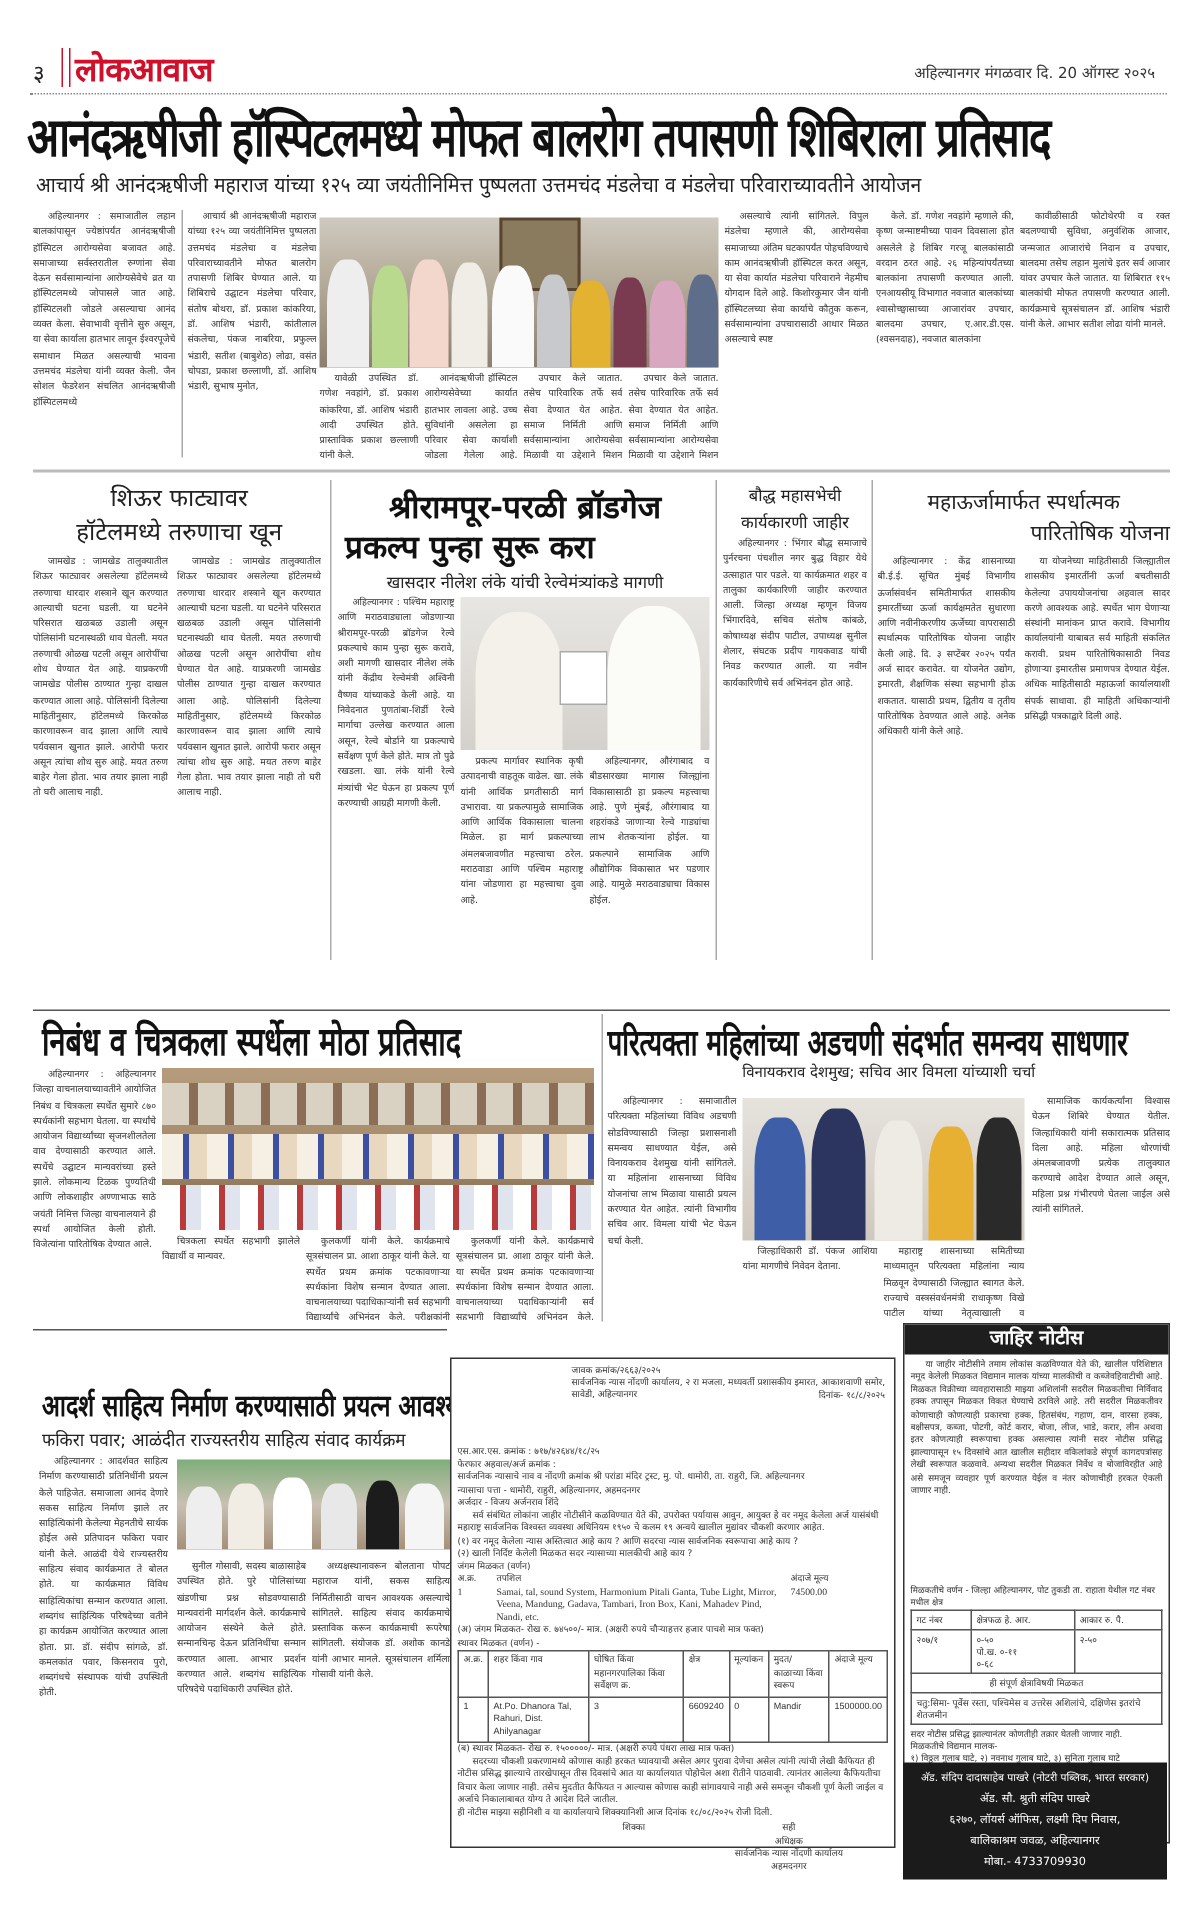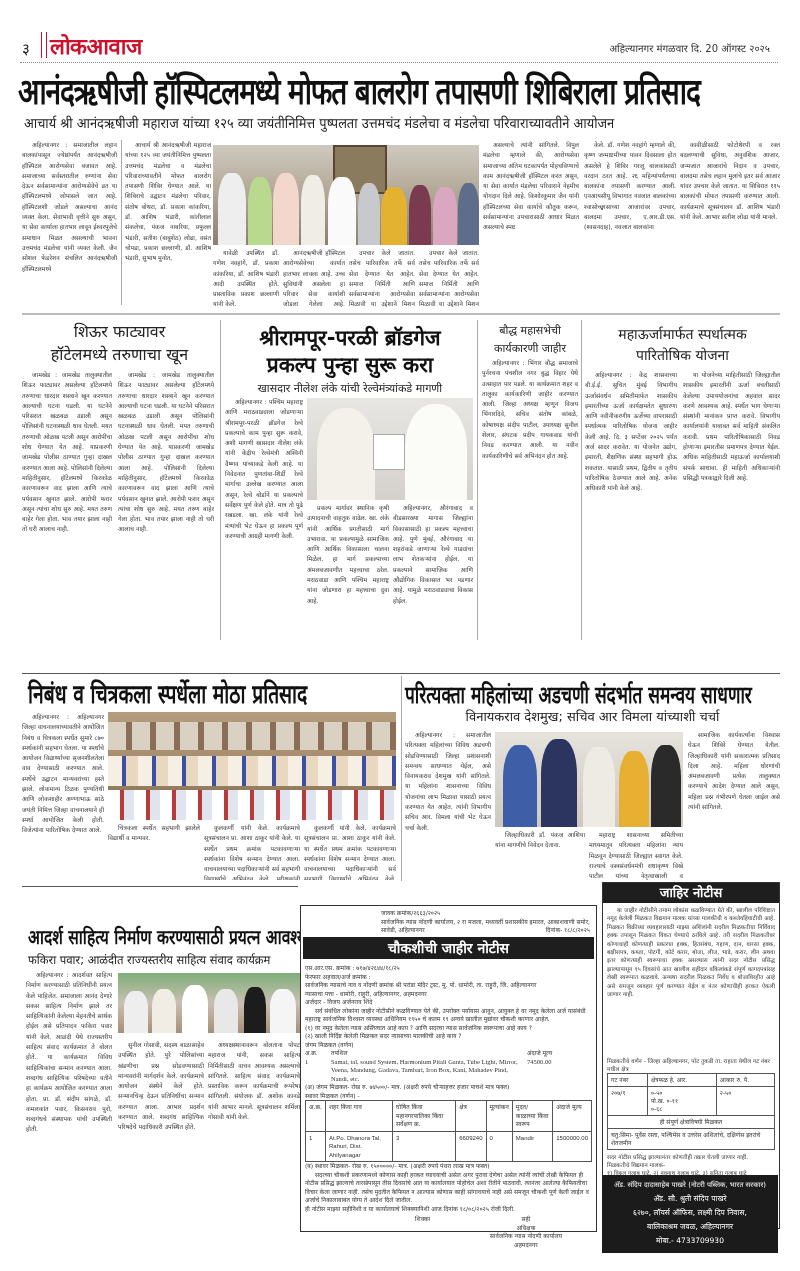--- a/index.html
+++ b/index.html
@@ -87,21 +87,21 @@
 <div class="abs subhead" style="left:22px;top:343px;width:195px;text-align:center;font-size:16px">हॉटेलमध्ये तरुणाचा खून</div>
 <div class="abs col" style="left:22px;top:370px;width:90px;height:270px">
     <p>जामखेड : जामखेड तालुक्यातील शिऊर फाट्यावर असलेल्या हॉटेलमध्ये तरुणाचा धारदार शस्त्राने खून करण्यात आल्याची घटना घडली. या घटनेने परिसरात खळबळ उडाली असून पोलिसांनी घटनास्थळी धाव घेतली. मयत तरुणाची ओळख पटली असून आरोपींचा शोध घेण्यात येत आहे. याप्रकरणी जामखेड पोलीस ठाण्यात गुन्हा दाखल करण्यात आला आहे. पोलिसांनी दिलेल्या माहितीनुसार, हॉटेलमध्ये किरकोळ कारणावरून वाद झाला आणि त्याचे पर्यवसान खुनात झाले. आरोपी फरार असून त्यांचा शोध सुरु आहे. मयत तरुण बाहेर गेला होता. भाव तयार झाला नाही तो घरी आलाच नाही.</p>
   </div>
 <div class="abs col" style="left:118px;top:370px;width:96px;height:270px">
     <p>जामखेड : जामखेड तालुक्यातील शिऊर फाट्यावर असलेल्या हॉटेलमध्ये तरुणाचा धारदार शस्त्राने खून करण्यात आल्याची घटना घडली. या घटनेने परिसरात खळबळ उडाली असून पोलिसांनी घटनास्थळी धाव घेतली. मयत तरुणाची ओळख पटली असून आरोपींचा शोध घेण्यात येत आहे. याप्रकरणी जामखेड पोलीस ठाण्यात गुन्हा दाखल करण्यात आला आहे. पोलिसांनी दिलेल्या माहितीनुसार, हॉटेलमध्ये किरकोळ कारणावरून वाद झाला आणि त्याचे पर्यवसान खुनात झाले. आरोपी फरार असून त्यांचा शोध सुरु आहे. मयत तरुण बाहेर गेला होता. भाव तयार झाला नाही तो घरी आलाच नाही.</p>
   </div>
 <div class="abs vrule" style="left:220px;top:320px;height:320px"></div>
 
 <div class="abs headline" style="left:230px;top:323px;font-size:21px;width:240px;text-align:center">श्रीरामपूर-परळी ब्रॉडगेज</div>
-<div class="abs headline" style="left:230px;top:350px;font-size:21px;width:240px;text-align:center">प्रकल्प पुन्हा सुरू करा</div>
+<div class="abs headline" style="left:230px;top:350px;font-size:21px;width:240px;text-align:left">प्रकल्प पुन्हा सुरू करा</div>
 <div class="abs subhead" style="left:225px;top:380px;width:250px;text-align:center;font-size:11px">खासदार नीलेश लंके यांची रेल्वेमंत्र्यांकडे मागणी</div>
 <div class="abs col" style="left:225px;top:397px;width:78px;height:243px">
     <p>अहिल्यानगर : पश्चिम महाराष्ट्र आणि मराठवाड्याला जोडणाऱ्या श्रीरामपूर-परळी ब्रॉडगेज रेल्वे प्रकल्पाचे काम पुन्हा सुरू करावे, अशी मागणी खासदार नीलेश लंके यांनी केंद्रीय रेल्वेमंत्री अश्विनी वैष्णव यांच्याकडे केली आहे. या निवेदनात पुणतांबा-शिर्डी रेल्वे मार्गाचा उल्लेख करण्यात आला असून, रेल्वे बोर्डाने या प्रकल्पाचे सर्वेक्षण पूर्ण केले होते. मात्र तो पुढे रखडला. खा. लंके यांनी रेल्वे मंत्र्यांची भेट घेऊन हा प्रकल्प पूर्ण करण्याची आग्रही मागणी केली.</p>
   </div>
 <div class="abs col" style="left:305px;top:397px;width:0;height:0"></div>
 <div class="abs photo" style="left:307px;top:398px;width:166px;height:102px;background:linear-gradient(180deg,#e8e6e2,#d4d1cc)">
   <div class="person" style="left:10px;width:58px;height:92px;background:#f4f0ea;border-radius:45% 45% 0 0"></div>
   <div class="abs" style="left:66px;top:36px;width:30px;height:34px;background:#fff;border:1px solid #aaa"></div>
   <div class="person" style="left:98px;width:62px;height:96px;background:#fbfbf8;border-radius:45% 45% 0 0"></div>
 </div>
@@ -115,21 +115,21 @@
 <div class="abs vrule" style="left:477px;top:320px;height:320px"></div>
 
 <div class="abs subhead" style="left:480px;top:322px;width:100px;text-align:center;font-size:11px">बौद्ध महासभेची</div>
 <div class="abs subhead" style="left:480px;top:340px;width:100px;text-align:center;font-size:11px">कार्यकारणी जाहीर</div>
 <div class="abs col" style="left:482px;top:358px;width:96px;height:282px">
     <p>अहिल्यानगर : भिंगार बौद्ध समाजाचे पुर्नरचना पंचशील नगर बुद्ध विहार येथे उत्साहात पार पडले. या कार्यक्रमात शहर व तालुका कार्यकारिणी जाहीर करण्यात आली. जिल्हा अध्यक्ष म्हणून विजय भिंगारदिवे, सचिव संतोष कांबळे, कोषाध्यक्ष संदीप पाटील, उपाध्यक्ष सुनील शेलार, संघटक प्रदीप गायकवाड यांची निवड करण्यात आली. या नवीन कार्यकारिणीचे सर्व अभिनंदन होत आहे.</p>
   </div>
 <div class="abs vrule" style="left:581px;top:320px;height:320px"></div>
 
 <div class="abs subhead" style="left:585px;top:324px;width:195px;text-align:center;font-size:14px">महाऊर्जामार्फत स्पर्धात्मक</div>
-<div class="abs subhead" style="left:585px;top:345px;width:195px;text-align:center;font-size:14px">पारितोषिक योजना</div>
+<div class="abs subhead" style="left:585px;top:345px;width:195px;text-align:right;font-size:14px">पारितोषिक योजना</div>
 <div class="abs col" style="left:585px;top:370px;width:92px;height:270px">
     <p>अहिल्यानगर : केंद्र शासनाच्या बी.ई.ई. सूचित मुंबई विभागीय ऊर्जासंवर्धन समितीमार्फत शासकीय इमारतींच्या ऊर्जा कार्यक्षमतेत सुधारणा आणि नवीनीकरणीय ऊर्जेच्या वापरासाठी स्पर्धात्मक पारितोषिक योजना जाहीर केली आहे. दि. ३ सप्टेंबर २०२५ पर्यंत अर्ज सादर करावेत. या योजनेत उद्योग, इमारती, शैक्षणिक संस्था सहभागी होऊ शकतात. यासाठी प्रथम, द्वितीय व तृतीय पारितोषिक ठेवण्यात आले आहे. अनेक अधिकारी यांनी केले आहे.</p>
   </div>
 <div class="abs col" style="left:683px;top:370px;width:97px;height:270px">
     <p>या योजनेच्या माहितीसाठी जिल्ह्यातील शासकीय इमारतींनी ऊर्जा बचतीसाठी केलेल्या उपाययोजनांचा अहवाल सादर करणे आवश्यक आहे. स्पर्धेत भाग घेणाऱ्या संस्थांनी मानांकन प्राप्त करावे. विभागीय कार्यालयांनी याबाबत सर्व माहिती संकलित करावी. प्रथम पारितोषिकासाठी निवड होणाऱ्या इमारतीस प्रमाणपत्र देण्यात येईल. अधिक माहितीसाठी महाऊर्जा कार्यालयाशी संपर्क साधावा. ही माहिती अधिकाऱ्यांनी प्रसिद्धी पत्रकाद्वारे दिली आहे.</p>
   </div>
 
 <div class="abs rule" style="left:22px;top:673px;width:758px;height:1px;background:#555"></div>
 
 <div class="abs headline" style="left:28px;top:675px;font-size:26px;transform:scaleX(0.74)">निबंध व चित्रकला स्पर्धेला मोठा प्रतिसाद</div>
@@ -146,21 +146,21 @@
   </div>
 <div class="abs col" style="left:204px;top:823px;width:96px;height:57px">
     <p>कुलकर्णी यांनी केले. कार्यक्रमाचे सूत्रसंचालन प्रा. आशा ठाकूर यांनी केले. या स्पर्धेत प्रथम क्रमांक पटकावणाऱ्या स्पर्धकांना विशेष सन्मान देण्यात आला. वाचनालयाच्या पदाधिकाऱ्यांनी सर्व सहभागी विद्यार्थ्यांचे अभिनंदन केले. परीक्षकांनी स्पर्धकांच्या कलेचे कौतुक केले. गटात वैष्णवी दिवेकर यांच्या प्रथम क्रमांकाच्या पारितोषिकाचे मानकरी ठरले.</p>
   </div>
 <div class="abs col" style="left:304px;top:823px;width:92px;height:57px">
     <p>कुलकर्णी यांनी केले. कार्यक्रमाचे सूत्रसंचालन प्रा. आशा ठाकूर यांनी केले. या स्पर्धेत प्रथम क्रमांक पटकावणाऱ्या स्पर्धकांना विशेष सन्मान देण्यात आला. वाचनालयाच्या पदाधिकाऱ्यांनी सर्व सहभागी विद्यार्थ्यांचे अभिनंदन केले. परीक्षकांनी स्पर्धकांच्या कलेचे कौतुक केले. गटात वैष्णवी दिवेकर यांच्या प्रथम क्रमांकाच्या पारितोषिकाचे मानकरी ठरले.</p>
   </div>
 <div class="abs vrule" style="left:401px;top:676px;height:205px"></div>
 
 <div class="abs headline" style="left:405px;top:677px;font-size:24px;transform:scaleX(0.72)">परित्यक्ता महिलांच्या अडचणी संदर्भात समन्वय साधणार</div>
-<div class="abs subhead" style="left:405px;top:707px;width:375px;text-align:center;font-size:13px">विनायकराव देशमुख; सचिव आर विमला यांच्याशी चर्चा</div>
+<div class="abs subhead" style="left:405px;top:707px;width:375px;text-align:center;font-size:10px">विनायकराव देशमुख; सचिव आर विमला यांच्याशी चर्चा</div>
 <div class="abs col" style="left:405px;top:730px;width:86px;height:150px">
     <p>अहिल्यानगर : समाजातील परित्यक्ता महिलांच्या विविध अडचणी सोडविण्यासाठी जिल्हा प्रशासनाशी समन्वय साधण्यात येईल, असे विनायकराव देशमुख यांनी सांगितले. या महिलांना शासनाच्या विविध योजनांचा लाभ मिळावा यासाठी प्रयत्न करण्यात येत आहेत. त्यांनी विभागीय सचिव आर. विमला यांची भेट घेऊन चर्चा केली.</p>
   </div>
 <div class="abs photo" style="left:495px;top:732px;width:188px;height:95px;background:linear-gradient(180deg,#e6e3dd,#cfc8be)">
   <div class="person" style="left:8px;width:34px;height:82px;background:#3e5fa8"></div>
   <div class="person" style="left:46px;width:36px;height:88px;background:#2b3560"></div>
   <div class="person" style="left:88px;width:32px;height:80px;background:#eeeae4"></div>
   <div class="person" style="left:124px;width:30px;height:76px;background:#e7b033"></div>
   <div class="person" style="left:156px;width:30px;height:82px;background:#2a2a2a"></div>
 </div>
@@ -192,21 +192,20 @@
     <p>सुनील गोसावी, सदस्य बाळासाहेब उपस्थित होते. पुरे पोलिसांच्या खंडणीचा प्रश्न सोडवण्यासाठी मान्यवरांनी मार्गदर्शन केले. कार्यक्रमाचे आयोजन संस्थेने केले होते. सन्मानचिन्ह देऊन प्रतिनिधींचा सन्मान करण्यात आला. आभार प्रदर्शन करण्यात आले. शब्दगंध साहित्यिक परिषदेचे पदाधिकारी उपस्थित होते.</p>
   </div>
 <div class="abs col" style="left:208px;top:1040px;width:92px;height:225px">
     <p>अध्यक्षस्थानावरून बोलताना पोपट महाराज यांनी, सकस साहित्य निर्मितीसाठी वाचन आवश्यक असल्याचे सांगितले. साहित्य संवाद कार्यक्रमाचे प्रस्ताविक करून कार्यक्रमाची रूपरेषा सांगितली. संयोजक डॉ. अशोक कानडे यांनी आभार मानले. सूत्रसंचालन शर्मिला गोसावी यांनी केले.</p>
   </div>
 
 <div class="abs notice-box" style="left:300px;top:905px;width:295px;height:325px">
   <div class="abs" style="left:80px;top:3px;font-size:6px;color:#333">जावक क्रमांक/२६६३/२०२५</div>
   <div class="abs" style="left:80px;top:12px;width:210px;font-size:6px;line-height:8px;color:#333">सार्वजनिक न्यास नोंदणी कार्यालय, २ रा मजला, मध्यवर्ती प्रशासकीय इमारत, आकाशवाणी समोर, सावेडी, अहिल्यानगर</div>
   <div class="abs" style="right:6px;top:20px;font-size:6px;color:#333">दिनांक- १८/८/२०२५</div>
-  <div class="abs notice-title" style="left:2px;top:31px;width:291px;height:22px;line-height:22px;font-size:14px">चौकशीची जाहीर नोटीस</div>
   <div class="abs" style="left:4px;top:58px;width:287px;font-size:6px;line-height:8.5px;color:#333">
     <div>एस.आर.एस. क्रमांक : ७१७/४२६४४/१८/२५</div>
     <div>फेरफार अहवाल/अर्ज क्रमांक :</div>
     <div>सार्वजनिक न्यासाचे नाव व नोंदणी क्रमांक श्री परांडा मंदिर ट्रस्ट, मु. पो. धामोरी, ता. राहुरी, जि. अहिल्यानगर</div>
     <div>न्यासाचा पत्ता - धामोरी, राहुरी, अहिल्यानगर, अहमदनगर</div>
     <div>अर्जदार - विजय अर्जनराव शिंदे</div>
     <div style="text-indent:10px">सर्व संबंधित लोकांना जाहीर नोटीसीने कळविण्यात येते की, उपरोक्त पर्यायास आवुन, आयुक्त हे वर नमूद केलेला अर्ज यासंबंधी महाराष्ट्र सार्वजनिक विश्वस्त व्यवस्था अधिनियम १९५० चे कलम १९ अन्वये खालील मुद्यांवर चौकशी करणार आहेत.</div>
     <div>(१) वर नमूद केलेला न्यास अस्तित्वात आहे काय ? आणि सदरचा न्यास सार्वजनिक स्वरूपाचा आहे काय ?</div>
     <div>(२) खाली निर्दिष्ट केलेली मिळकत सदर न्यासाच्या मालकीची आहे काय ?</div>
     <div>जंगम मिळकत (वर्णन)</div>

